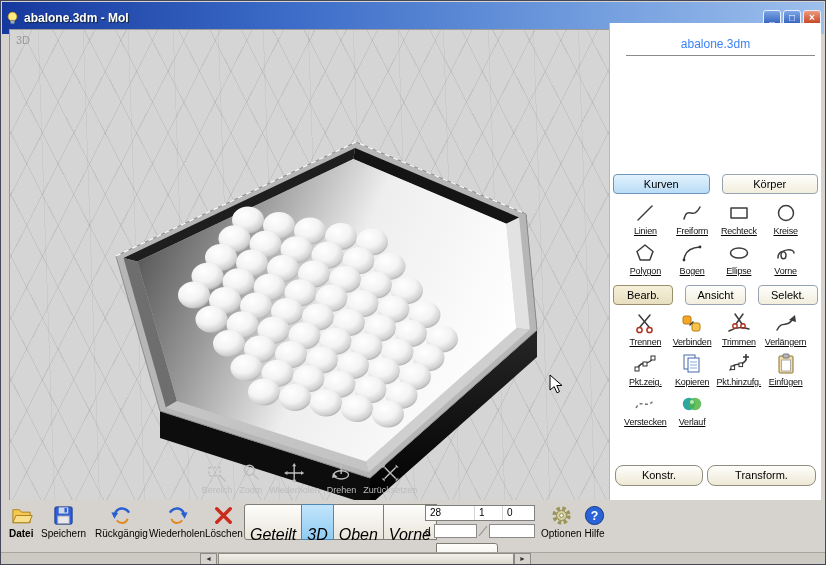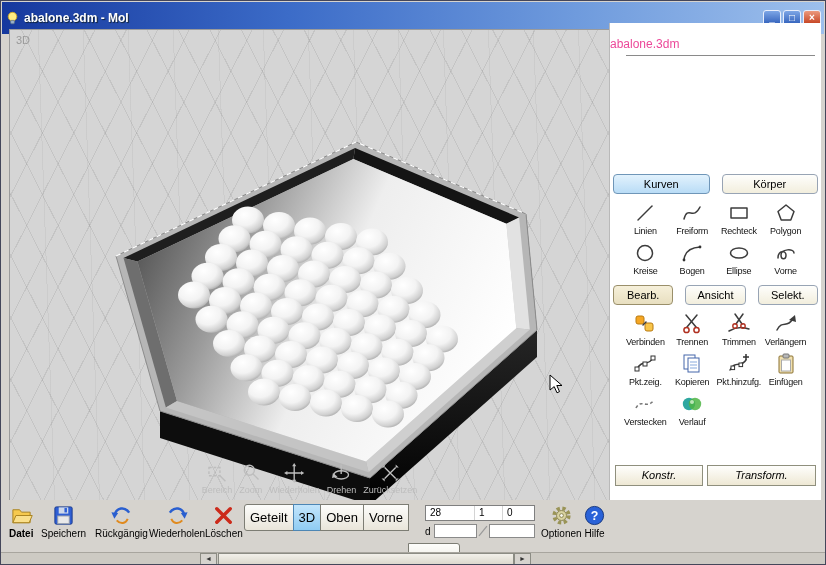--- a/index.html
+++ b/index.html
@@ -24,46 +24,46 @@
   .vp-label{position:absolute;left:6px;top:4px;font-size:11px;color:#9a9a9a;}
   .tray{position:absolute;left:0;top:0;}
   .vp-nav{position:absolute;left:50%;bottom:5px;transform:translateX(-50%);display:flex;gap:7px;align-items:flex-end;}
   .vp-tool{display:flex;flex-direction:column;align-items:center;font-size:9px;color:#bdbdbd;white-space:nowrap;}
   .vp-tool svg{width:22px;height:22px;margin-bottom:1px;}
   .gn{stroke:#bdbdbd;fill:none;stroke-width:1.5;}
   
   .cursor{position:absolute;left:548px;top:373px;width:14px;height:21px;z-index:50;pointer-events:none;}
   
   .panel{position:absolute;left:608px;top:22px;width:212px;height:477px;background:#ffffff;border-left:1px solid #b9b9b9;box-sizing:border-box;}
-  .panel-title{margin-top:14px;text-align:left;font-size:12px;color:#ec4899;}
+  .panel-title{margin-top:14px;text-align:center;font-size:12px;color:#3b82f6;}
   .panel-rule{border-top:1px solid #8a8a8a;margin:4px 6px 0 16px;}
   .spacer{height:118px;}
   .tab-row{display:flex;margin:0 3px 3px 3px;gap:12px;justify-content:space-between;}
   .tab{flex:1;height:18px;line-height:18px;text-align:center;font-size:11px;color:#000;
     border:1px solid #98a4b4;border-radius:4px;background:linear-gradient(#fefefc,#f2eedd);cursor:default;}
   .tab.sel-blue{background:linear-gradient(#e2f2fd,#b9dcf6);border-color:#6f96b8;}
   .tab.sel-tan{background:linear-gradient(#f6f0da,#e8dfc0);border-color:#9a8f6a;}
-  .tool-grid{display:flex;flex-wrap:wrap;padding:1px 12px;}
+  .tool-grid{display:flex;flex-wrap:wrap;padding:1px 12px;text-decoration:underline;}
   .tool{width:25%;box-sizing:border-box;display:flex;flex-direction:column;align-items:center;
     padding:3px 0 2px 0;font-size:9px;color:#111;cursor:default;}
   .tool svg{width:24px;height:24px;}
   .tlabel{margin-top:1px;white-space:nowrap;letter-spacing:-0.2px;}
   .st{stroke:#3c3c3c;stroke-width:1.5;fill:none;stroke-linecap:round;stroke-linejoin:round;}
   .panel-bottom{position:absolute;left:5px;right:5px;bottom:14px;display:flex;gap:4px;}
   .pbtn{height:19px;line-height:19px;text-align:center;font-size:11px;border:1px solid #8f8f7d;
-    border-radius:0;background:linear-gradient(#fefefc,#eee8d4);cursor:default;font-style:italic;}
+    border-radius:8px;background:linear-gradient(#fefefc,#eee8d4);cursor:default;}
   .pbtn.konstr{flex:0 0 86px;}
   .pbtn.transform{flex:1;}
   
   .bottombar{position:absolute;left:0;top:499px;width:826px;height:52px;background:#d6d3ce;}
   .tool-v{position:absolute;display:flex;flex-direction:column;align-items:center;font-size:10px;color:#000;cursor:default;white-space:nowrap;}
   .tool-v svg{width:23px;height:23px;margin-bottom:1px;}
   .views{position:absolute;left:243px;top:4px;display:flex;}
-  .view-btn{height:27px;line-height:25px;padding:0 5px;font-size:13px;border:1px solid #7d7d74;
-    margin-left:-1px;background:linear-gradient(#fdfdfb,#e9e5da);cursor:default;box-sizing:border-box;}
+  .view-btn{height:27px;line-height:25px;padding:17px 5px;font-size:16px;border:1px solid #7d7d74;
+    margin-left:-1px;background:linear-gradient(#fdfdfb,#e9e5da);cursor:default;box-sizing:border-box;font-style:italic;}
   .view-btn:first-child{border-radius:3px 0 0 3px;margin-left:0;}
   .view-btn:last-child{border-radius:0 3px 3px 0;margin-top:39px;}
   .view-btn.active{background:linear-gradient(#c3e5fb,#8fccf3);border-color:#4d86b4;}
   .coords{position:absolute;left:424px;top:5px;width:110px;}
   .coord-box{display:flex;width:108px;height:14px;background:#fff;border:1px solid #7f7f7f;font-size:10px;line-height:14px;}
   .coord-cell{padding-left:4px;box-sizing:border-box;border-left:1px solid #d4d4d4;}
   .coord-cell:first-child{border-left:none;}
   .cw1{width:48px;}.cw2{width:28px;}.cw3{width:30px;}
   .d-row{display:flex;align-items:center;margin-top:3px;height:14px;}
   .d-label{font-size:10px;margin-right:3px;}
@@ -273,29 +273,29 @@
         <span class="tlabel">Freiform</span>
       </div>
       <div class="tool">
         <svg viewBox="0 0 24 24">
             <rect x="4" y="7" width="16" height="10" class="st"></rect>
           </svg>
         <span class="tlabel">Rechteck</span>
       </div>
       <div class="tool">
         <svg viewBox="0 0 24 24">
+            <circle cx="12" cy="12" r="7.5" class="st"></circle>
+          </svg>
+        <span class="tlabel">Kreise</span>
+      </div>
+      <div class="tool">
+        <svg viewBox="0 0 24 24">
             <polygon points="12,4 20,10.5 16.8,19 7.2,19 4,10.5" class="st"></polygon>
           </svg>
         <span class="tlabel">Polygon</span>
-      </div>
-      <div class="tool">
-        <svg viewBox="0 0 24 24">
-            <circle cx="12" cy="12" r="7.5" class="st"></circle>
-          </svg>
-        <span class="tlabel">Kreise</span>
       </div>
       <div class="tool">
         <svg viewBox="0 0 24 24">
             <path d="M4 19 Q5 7 20 6" class="st"></path>
             <circle cx="4" cy="19" r="1.4" fill="#333"></circle>
             <circle cx="20" cy="6" r="1.4" fill="#333"></circle>
           </svg>
         <span class="tlabel">Bogen</span>
       </div>
       <div class="tool">
@@ -314,34 +314,34 @@
 
     <div class="tab-row" style="margin-top:6px;">
       <div class="tab sel-tan">Bearb.</div>
       <div class="tab">Ansicht</div>
       <div class="tab">Selekt.</div>
     </div>
 
     <div class="tool-grid">
       <div class="tool">
         <svg viewBox="0 0 24 24">
-            <rect x="3" y="4" width="8" height="8" rx="2" fill="#f5a623" stroke="#b97a10"></rect>
-            <rect x="12" y="11" width="8" height="8" rx="2" fill="#f8c54a" stroke="#b97a10"></rect>
-            <path d="M10 13 L13 10" class="st"></path>
-          </svg>
-        <span class="tlabel">Verbinden</span>
-      </div>
-      <div class="tool">
-        <svg viewBox="0 0 24 24">
             <line x1="6" y1="3" x2="16" y2="15" class="st"></line>
             <line x1="17" y1="3" x2="7" y2="15" class="st"></line>
             <circle cx="6.5" cy="18" r="2.6" fill="none" stroke="#b03020" stroke-width="1.5"></circle>
             <circle cx="16.5" cy="18" r="2.6" fill="none" stroke="#b03020" stroke-width="1.5"></circle>
           </svg>
         <span class="tlabel">Trennen</span>
+      </div>
+      <div class="tool">
+        <svg viewBox="0 0 24 24">
+            <rect x="3" y="4" width="8" height="8" rx="2" fill="#f5a623" stroke="#b97a10"></rect>
+            <rect x="12" y="11" width="8" height="8" rx="2" fill="#f8c54a" stroke="#b97a10"></rect>
+            <path d="M10 13 L13 10" class="st"></path>
+          </svg>
+        <span class="tlabel">Verbinden</span>
       </div>
       <div class="tool">
         <svg viewBox="0 0 24 24">
             <path d="M2 19 Q12 13 22 17" class="st"></path>
             <line x1="8" y1="2" x2="15" y2="12" class="st"></line>
             <line x1="16" y1="2" x2="9" y2="12" class="st"></line>
             <circle cx="8" cy="14" r="2.2" fill="none" stroke="#b03020" stroke-width="1.4"></circle>
             <circle cx="16" cy="14" r="2.2" fill="none" stroke="#b03020" stroke-width="1.4"></circle>
           </svg>
         <span class="tlabel">Trimmen</span>

